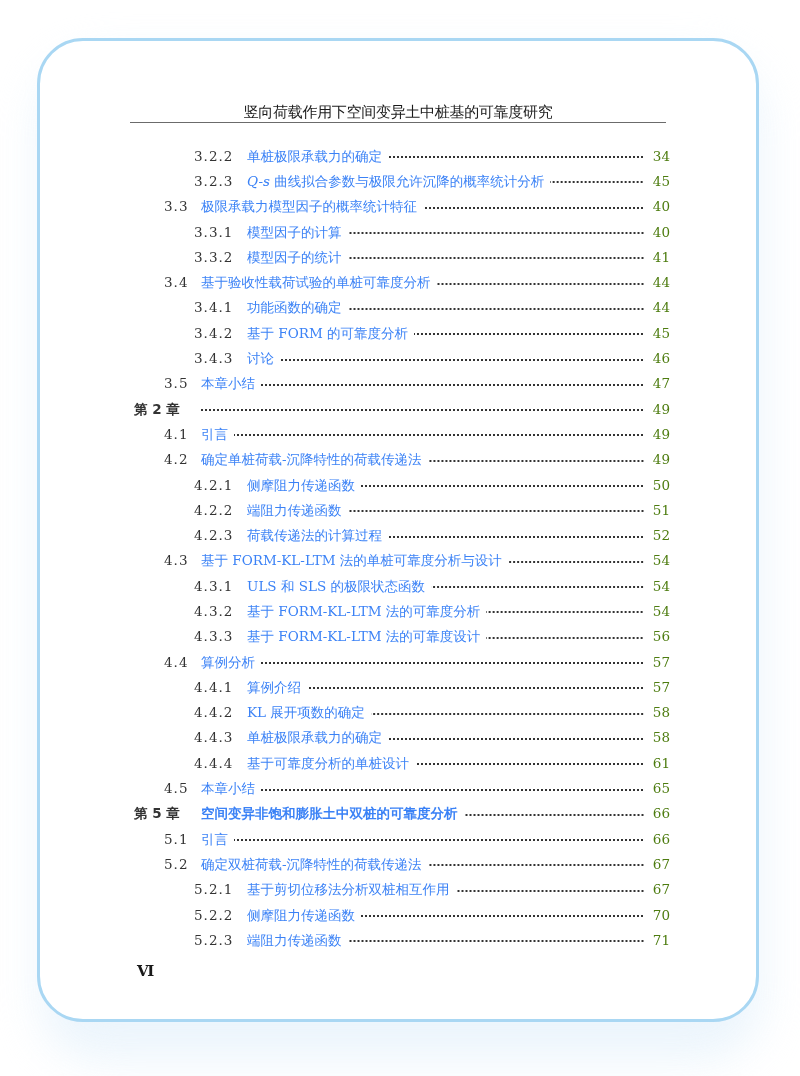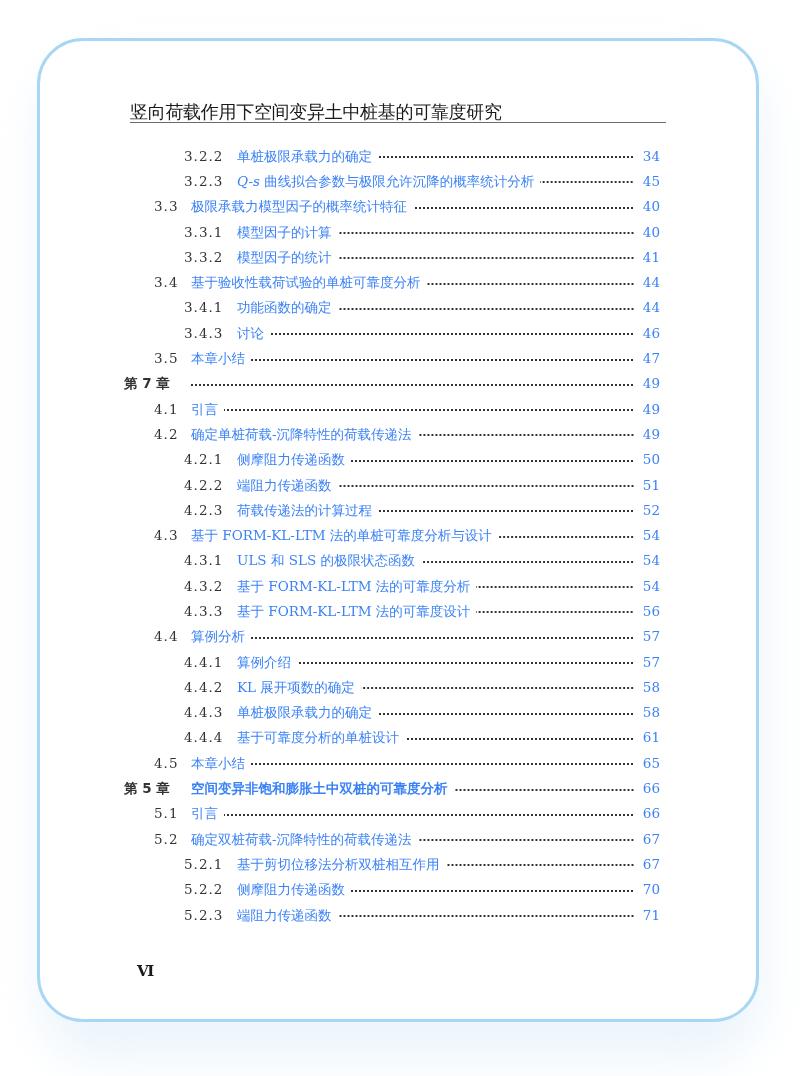--- a/index.html
+++ b/index.html
@@ -38,28 +38,29 @@
       background: #ffffff;
     }
     .running-head {
       position: absolute;
       left: 130px;
       top: 104px;
       width: 536px;
       height: 18px;
       border-bottom: 1px solid #6b6b6b;
       font-family: "DejaVu Sans", "Liberation Sans", sans-serif;
-      font-size: 18px;
+      font-size: 15px;
       line-height: 16px;
       color: #1a1a1a;
       letter-spacing: -0.3px;
+      text-align: center;
     }
     .toc {
       position: absolute;
-      left: 124px;
+      left: 134px;
       top: 143px;
       width: 536px;
     }
     .row {
       position: relative;
       height: 25.3px;
       display: flex;
       align-items: center;
       font-size: 13.5px;
       line-height: 20px;
@@ -81,21 +82,21 @@
       margin-top: 3px;
       margin-right: 8px;
       background-image: radial-gradient(circle, #333 0.9px, transparent 1.1px);
       background-size: 4px 2px;
       background-repeat: repeat-x;
       background-position: right center;
     }
     .row .page {
       width: 18px;
       text-align: right;
-      color: #3b82f6;
+      color: #4d7c0f;
     }
     
     .lvl0 .num { width: 67px; font-weight: bold; font-family: "DejaVu Sans", "Liberation Sans", sans-serif; letter-spacing: 0; }
     .lvl0 .title { font-weight: bold; font-family: "DejaVu Sans", "Liberation Sans", sans-serif; }
     .lvl1 { padding-left: 30px; }
     .lvl1 .num { width: 37px; }
     .lvl2 { padding-left: 60px; }
     .lvl2 .num { width: 53px; }
     .title i { font-style: italic; }
     .folio {
@@ -155,33 +156,39 @@
       <span class="leader"></span>
       <span class="page">44</span>
     </div>
     <div class="row lvl2">
       <span class="num">3.4.1</span>
       <span class="title">功能函数的确定</span>
       <span class="leader"></span>
       <span class="page">44</span>
     </div>
     <div class="row lvl2">
+      <span class="num">3.4.2</span>
+      <span class="title">基于 FORM 的可靠度分析</span>
+      <span class="leader"></span>
+      <span class="page">45</span>
+    </div>
+    <div class="row lvl2">
       <span class="num">3.4.3</span>
       <span class="title">讨论</span>
       <span class="leader"></span>
       <span class="page">46</span>
     </div>
     <div class="row lvl1">
       <span class="num">3.5</span>
       <span class="title">本章小结</span>
       <span class="leader"></span>
       <span class="page">47</span>
     </div>
     <div class="row lvl0">
-      <span class="num">第 7 章</span>
+      <span class="num">第 2 章</span>
       <span class="leader"></span>
       <span class="page">49</span>
     </div>
     <div class="row lvl1">
       <span class="num">4.1</span>
       <span class="title">引言</span>
       <span class="leader"></span>
       <span class="page">49</span>
     </div>
     <div class="row lvl1">

